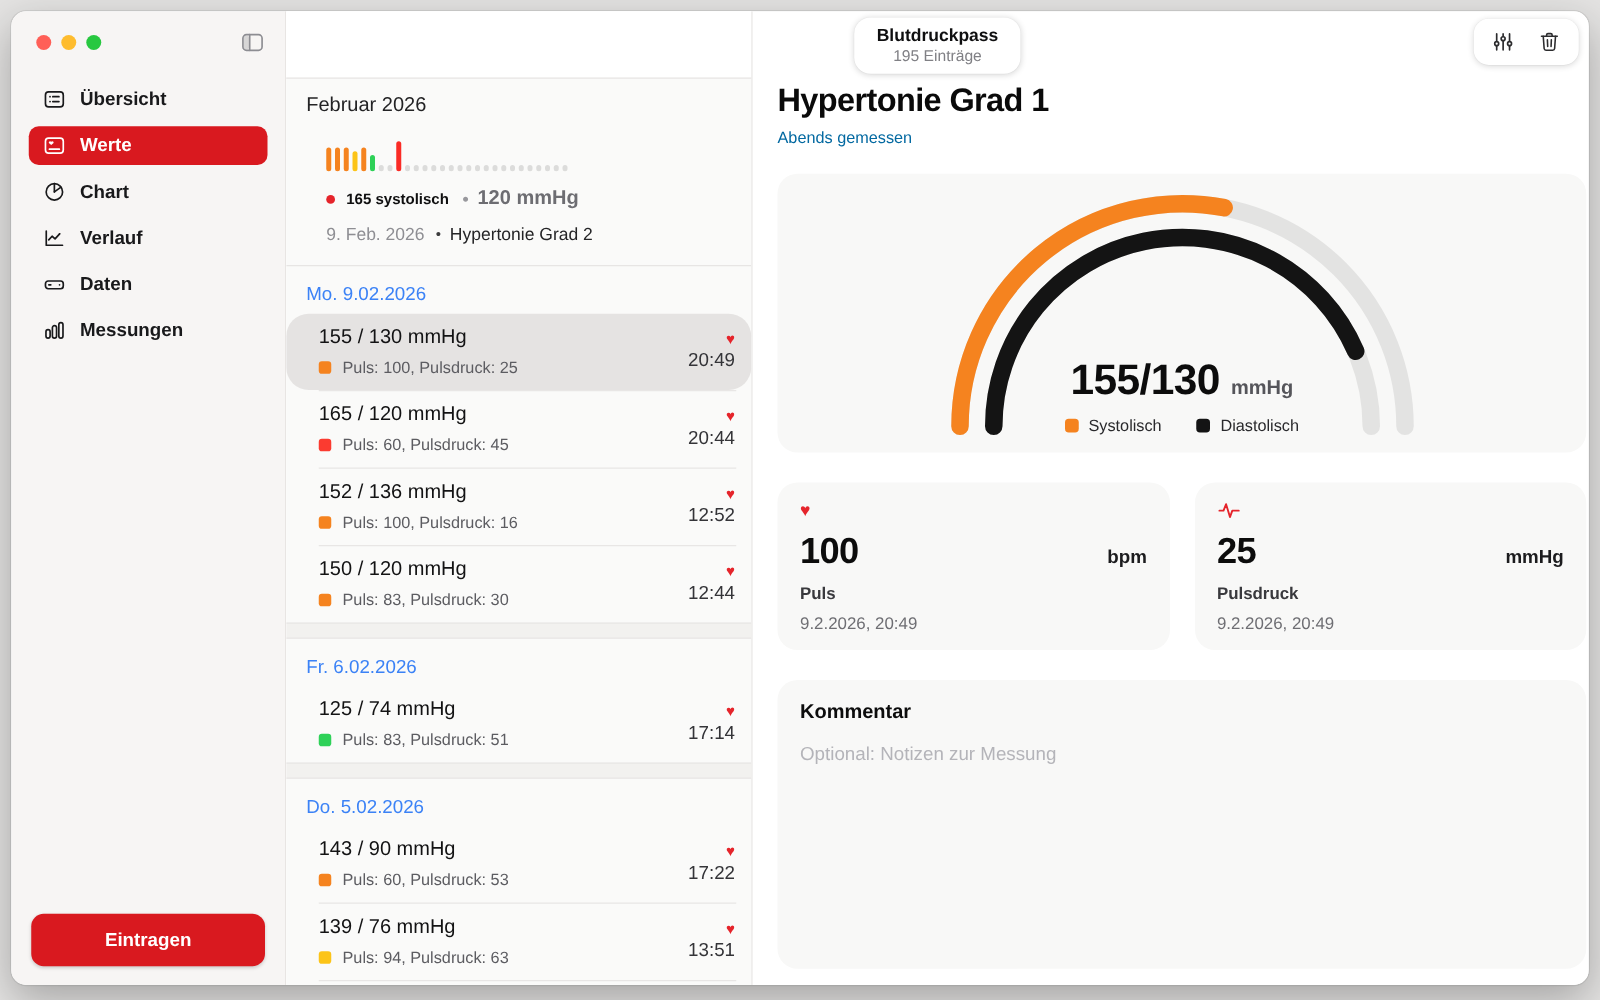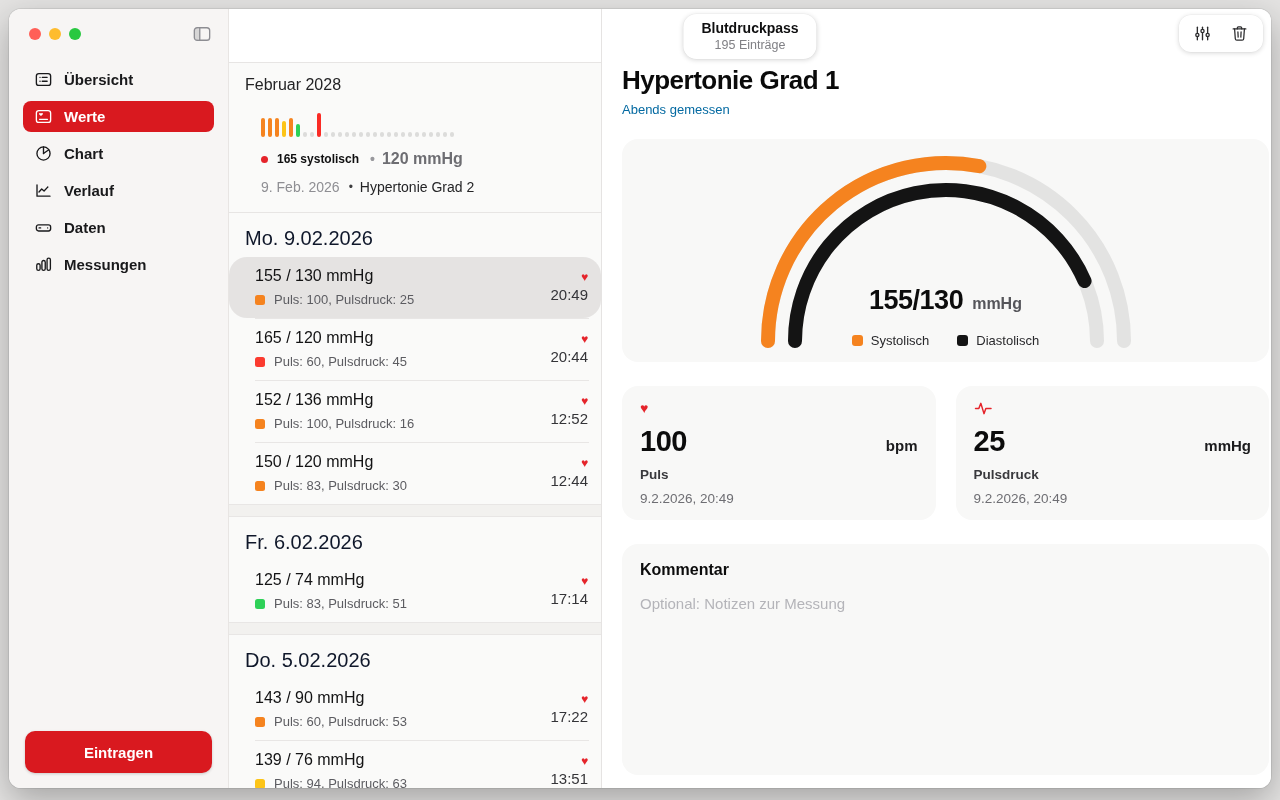--- a/index.html
+++ b/index.html
@@ -68,41 +68,41 @@
   .spark span { width: 4px; border-radius: 2px; display: inline-block; }
   .sum-line1 { display: flex; align-items: center; margin-top: 13px; }
   .sum-dot { width: 7px; height: 7px; border-radius: 50%; background: var(--heart); margin-right: 9px; }
   .sum-sys { font-size: 12px; font-weight: 700; color: #0f0f10; }
   .sum-sep { color: #98989d; margin: 0 7px 0 11px; font-weight: 700; font-size: 14px; }
   .sum-dia { font-size: 16px; font-weight: 700; color: #6d6d72; }
   .sum-line2 { margin-top: 11px; font-size: 14px; color: #8e8e93; display: flex; align-items: center; }
   .sum-sep2 { color: #3c3c3e; margin: 0 7px 0 9px; font-size: 12px; }
   .sum-cls { color: #242426; }
   .summary-divider { height: 1px; background: #e7e5e4; }
-  .group-header { padding: 14px 16px 7px; font-size: 20px; color: #0f172a; }
+  .group-header { padding: 14px 16px 7px; font-size: 15px; color: #3b82f6; }
   .row { display: flex; justify-content: space-between; padding: 10px 13px 11px 26px; }
   .row.selected { background: #e5e3e2; border-radius: 18px; }
   .row-left { min-width: 0; }
   .row-value { font-size: 16px; font-weight: 500; color: #131314; }
   .row-detail { display: flex; align-items: center; margin-top: 7px; }
   .row-square { width: 10px; height: 10px; border-radius: 2.5px; margin-right: 9px; flex: 0 0 10px; }
   .row-detail-text { font-size: 13px; color: #5c5c61; }
   .row-right { display: flex; flex-direction: column; align-items: flex-end; justify-content: center; gap: 3px; }
   .row-heart { font-size: 12px; line-height: 12px; color: var(--heart); }
   .row-time { font-size: 15px; color: #343438; }
   .row-sep { height: 1px; background: #e8e6e5; margin: 0 12px 0 26px; }
   .group-gap { height: 13px; background: #f2f1ef; border-top: 1px solid #e8e6e5; border-bottom: 1px solid #e8e6e5; }
   
   .detail-col { flex: 1; padding: 56px 2px 0 20px; overflow: hidden; }
   .detail-col h1 { font-size: 26px; font-weight: 800; letter-spacing: -.5px; color: #0a0a0a; }
   .detail-sub { font-size: 13px; color: #0369a1; margin-top: 6px; }
   .gauge-card { margin-top: 22px; height: 223px; border-radius: 16px; background: #f8f8f7; position: relative; overflow: hidden; }
   .gauge-svg { position: absolute; left: 50%; transform: translateX(-50%); top: 10px; }
   .gauge-value { position: absolute; left: 0; right: 0; top: 146px; text-align: center; }
-  .gauge-value .gv { font-size: 27px; font-weight: 800; letter-spacing: -.5px; color: #0c0c0c; }
+  .gauge-value .gv { font-size: 34px; font-weight: 800; letter-spacing: -.5px; color: #0c0c0c; }
   .gauge-value .gu { font-size: 16px; font-weight: 700; color: #55555a; margin-left: 9px; }
   .legend { position: absolute; left: 0; right: 0; bottom: 14px; display: flex; justify-content: center; gap: 28px; }
   .legend-item { display: flex; align-items: center; gap: 8px; font-size: 13px; color: #29292c; }
   .legend-sq { width: 11px; height: 11px; border-radius: 3px; }
   .stats { display: flex; gap: 20px; margin-top: 24px; }
   .stat-card { flex: 1; height: 134px; background: #f8f8f7; border-radius: 16px; padding: 15px 18px; }
   .stat-icon { height: 16px; color: var(--heart); font-size: 14px; line-height: 14px; }
   .stat-icon svg { width: 19px; height: 15px; }
   .stat-value-line { margin-top: 8px; display: flex; align-items: baseline; justify-content: space-between; }
   .stat-value { font-size: 29px; font-weight: 800; letter-spacing: -.5px; color: #0c0c0c; }
@@ -223,21 +223,21 @@
             <path d="M9.2 6.3V5.1c0-.8.6-1.4 1.4-1.4h2.8c.8 0 1.4.6 1.4 1.4v1.2"></path>
             <path d="M5.8 6.3l.9 12.4c.1 1 .9 1.8 1.9 1.8h6.8c1 0 1.8-.8 1.9-1.8l.9-12.4"></path>
             <line x1="10" y1="10" x2="10.3" y2="16.6"></line>
             <line x1="14" y1="10" x2="13.7" y2="16.6"></line>
           </svg></span>
     </div>
 
     <section class="list-col">
       <div class="list-top-spacer"></div>
       <div class="list-scroll">
-        <div class="month-header">Februar 2028</div>
+        <div class="month-header">Februar 2026</div>
         <div class="summary">
           <div class="spark" id="spark">
               <span style="background: rgb(245, 131, 31); height: 19px;"></span>
               <span style="background: rgb(245, 131, 31); height: 19px;"></span>
               <span style="background: rgb(245, 131, 31); height: 19px;"></span>
               <span style="background: rgb(252, 196, 24); height: 16px;"></span>
               <span style="background: rgb(245, 131, 31); height: 19px;"></span>
               <span style="background: rgb(46, 209, 88); height: 13px;"></span>
               <span style="background: rgb(220, 220, 219); height: 5px;"></span>
               <span style="background: rgb(220, 220, 219); height: 5px;"></span>

